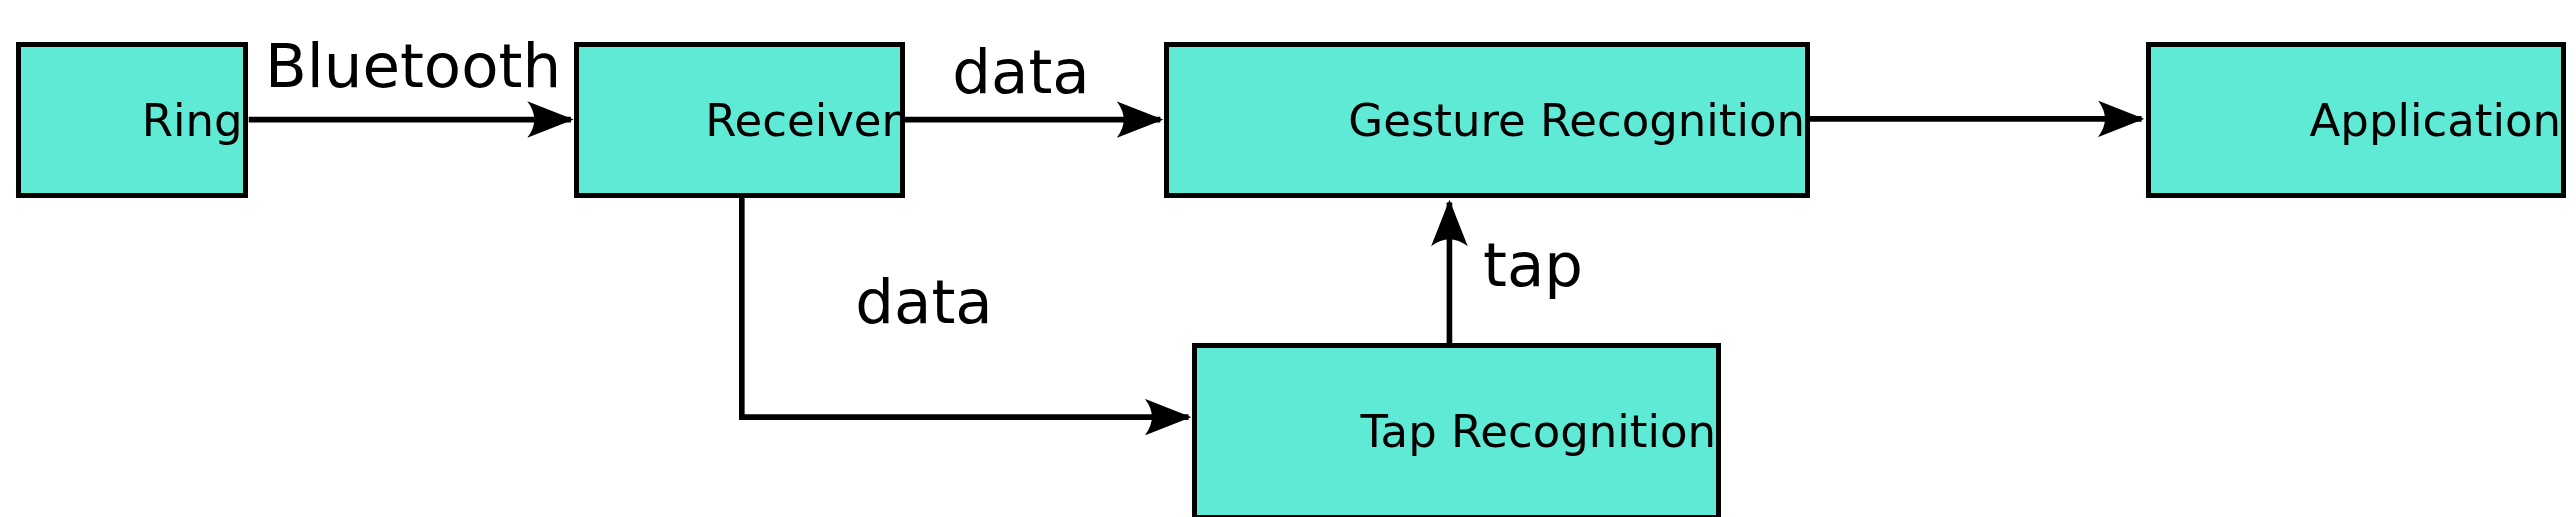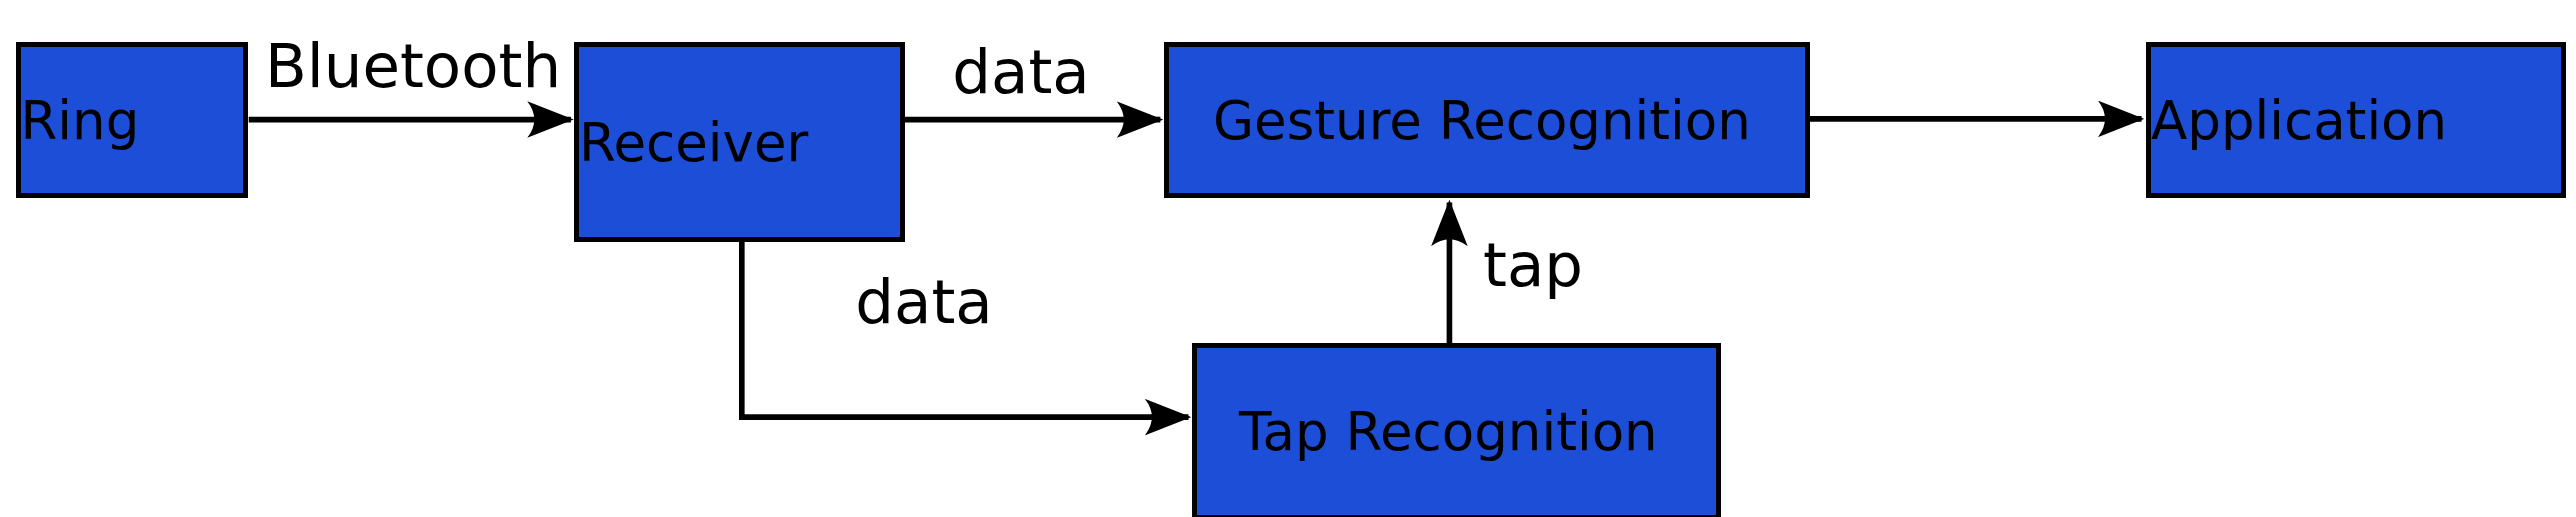--- a/index.html
+++ b/index.html
@@ -20,30 +20,30 @@
     position: absolute;
     left: 0; top: 0;
     width: 2576px;
     height: 517px;
     pointer-events: none;
   }
   .node {
     position: absolute;
     box-sizing: border-box;
     border: 5.6px solid #000000;
-    background: #1d4ed8;
+    background: #5eead4;
     display: flex;
     align-items: center;
-    justify-content: flex-start;
-    font-size: 53px;
+    justify-content: flex-end;
+    font-size: 45px;
     line-height: 1;
     white-space: nowrap;
   }
   .node-ring            { left: 15.5px;   top: 42px;  width: 232px; height: 156px; }
-  .node-receiver        { left: 574px;  top: 42px;  width: 331px; height: 200px; }
+  .node-receiver        { left: 574px;  top: 42px;  width: 331px; height: 156px; }
   .node-gesture-recog   { left: 1164px; top: 42px;  width: 646px; height: 156px; padding-left: 44px; }
   .node-application     { left: 2146px; top: 42px;  width: 420px; height: 156px; }
   .node-tap-recog       { left: 1192px; top: 343px; width: 529px; height: 177px; padding-left: 42px; }
   .edge-label {
     position: absolute;
     font-size: 61px;
     line-height: 61px;
     white-space: nowrap;
     transform: translateX(-50%);
   }

